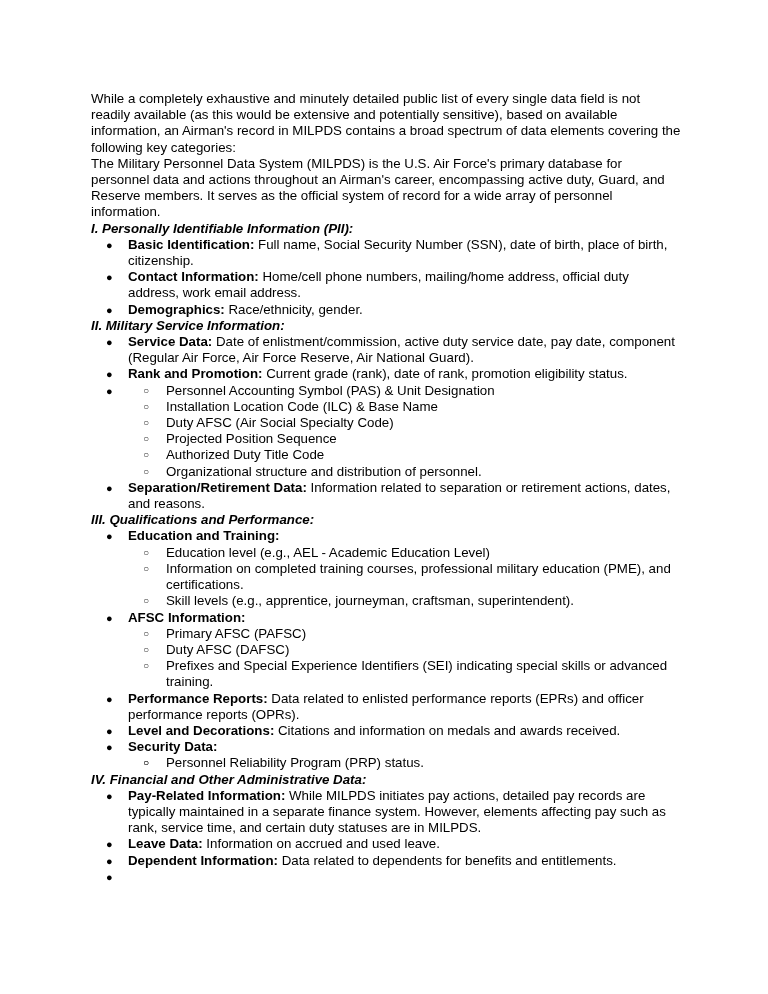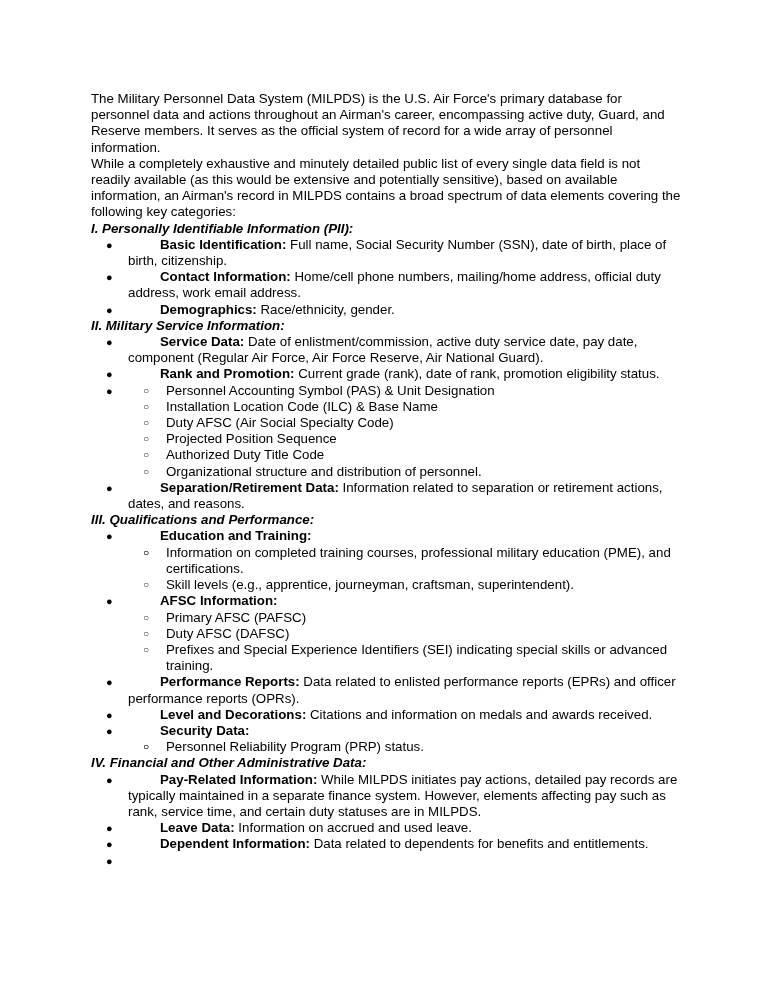--- a/index.html
+++ b/index.html
@@ -51,29 +51,28 @@
   }
   ul.l2 > li > .bullet {
     position: absolute;
     left: 15px;
     top: 0;
     font-size: 10px;
     color: #333;
   }
   .label {
     font-weight: bold;
-    margin-left: 32px;
   }
 </style>
 </head>
 <body>
 
 <div class="page">
+  <p>While a completely exhaustive and minutely detailed public list of every single data field is not readily available (as this would be extensive and potentially sensitive), based on available information, an Airman's record in MILPDS contains a broad spectrum of data elements covering the following key categories:</p>
   <p>The Military Personnel Data System (MILPDS) is the U.S. Air Force's primary database for personnel data and actions throughout an Airman's career, encompassing active duty, Guard, and Reserve members. It serves as the official system of record for a wide array of personnel information.</p>
-  <p>While a completely exhaustive and minutely detailed public list of every single data field is not readily available (as this would be extensive and potentially sensitive), based on available information, an Airman's record in MILPDS contains a broad spectrum of data elements covering the following key categories:</p>
 
   <p class="heading">I. Personally Identifiable Information (PII):</p>
   <ul class="l1">
     <li><span class="bullet">●</span><span class="label">Basic Identification:</span><span> Full name, Social Security Number (SSN), date of birth, place of birth, citizenship.</span></li>
     <li><span class="bullet">●</span><span class="label">Contact Information:</span><span> Home/cell phone numbers, mailing/home address, official duty address, work email address.</span></li>
     <li><span class="bullet">●</span><span class="label">Demographics:</span><span> Race/ethnicity, gender.</span></li>
   </ul>
 
   <p class="heading">II. Military Service Information:</p>
   <ul class="l1">
@@ -89,21 +88,21 @@
         <li><span class="bullet">○</span><span>Organizational structure and distribution of personnel.</span></li>
       </ul>
     </li>
     <li><span class="bullet">●</span><span class="label">Separation/Retirement Data:</span><span> Information related to separation or retirement actions, dates, and reasons.</span></li>
   </ul>
 
   <p class="heading">III. Qualifications and Performance:</p>
   <ul class="l1">
     <li><span class="bullet">●</span><span class="label">Education and Training:</span>
       <ul class="l2">
-        <li><span class="bullet">○</span></li>
+        <li><span class="bullet">○</span><span>Education level (e.g., AEL - Academic Education Level)</span></li>
         <li><span class="bullet">○</span><span>Information on completed training courses, professional military education (PME), and certifications.</span></li>
         <li><span class="bullet">○</span><span>Skill levels (e.g., apprentice, journeyman, craftsman, superintendent).</span></li>
       </ul>
     </li>
     <li><span class="bullet">●</span><span class="label">AFSC Information:</span>
       <ul class="l2">
         <li><span class="bullet">○</span><span>Primary AFSC (PAFSC)</span></li>
         <li><span class="bullet">○</span><span>Duty AFSC (DAFSC)</span></li>
         <li><span class="bullet">○</span><span>Prefixes and Special Experience Identifiers (SEI) indicating special skills or advanced training.</span></li>
       </ul>

